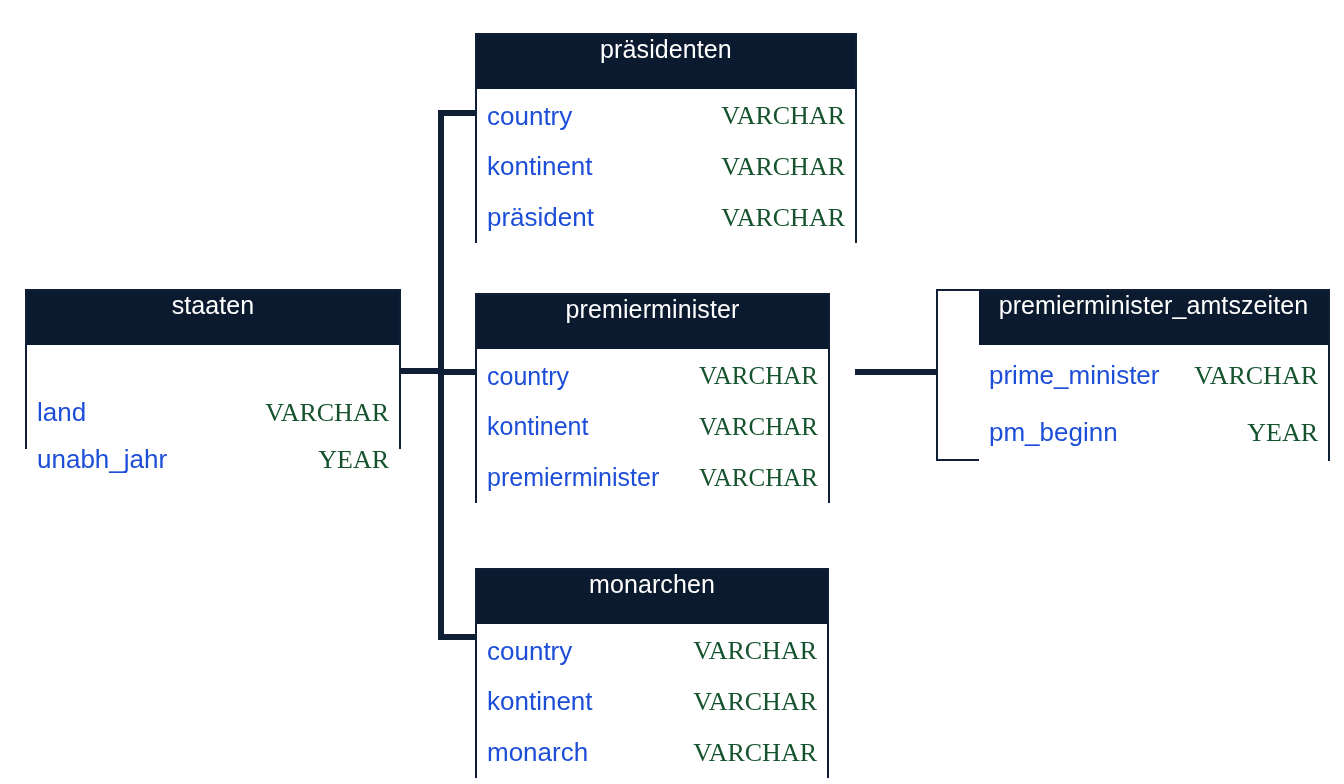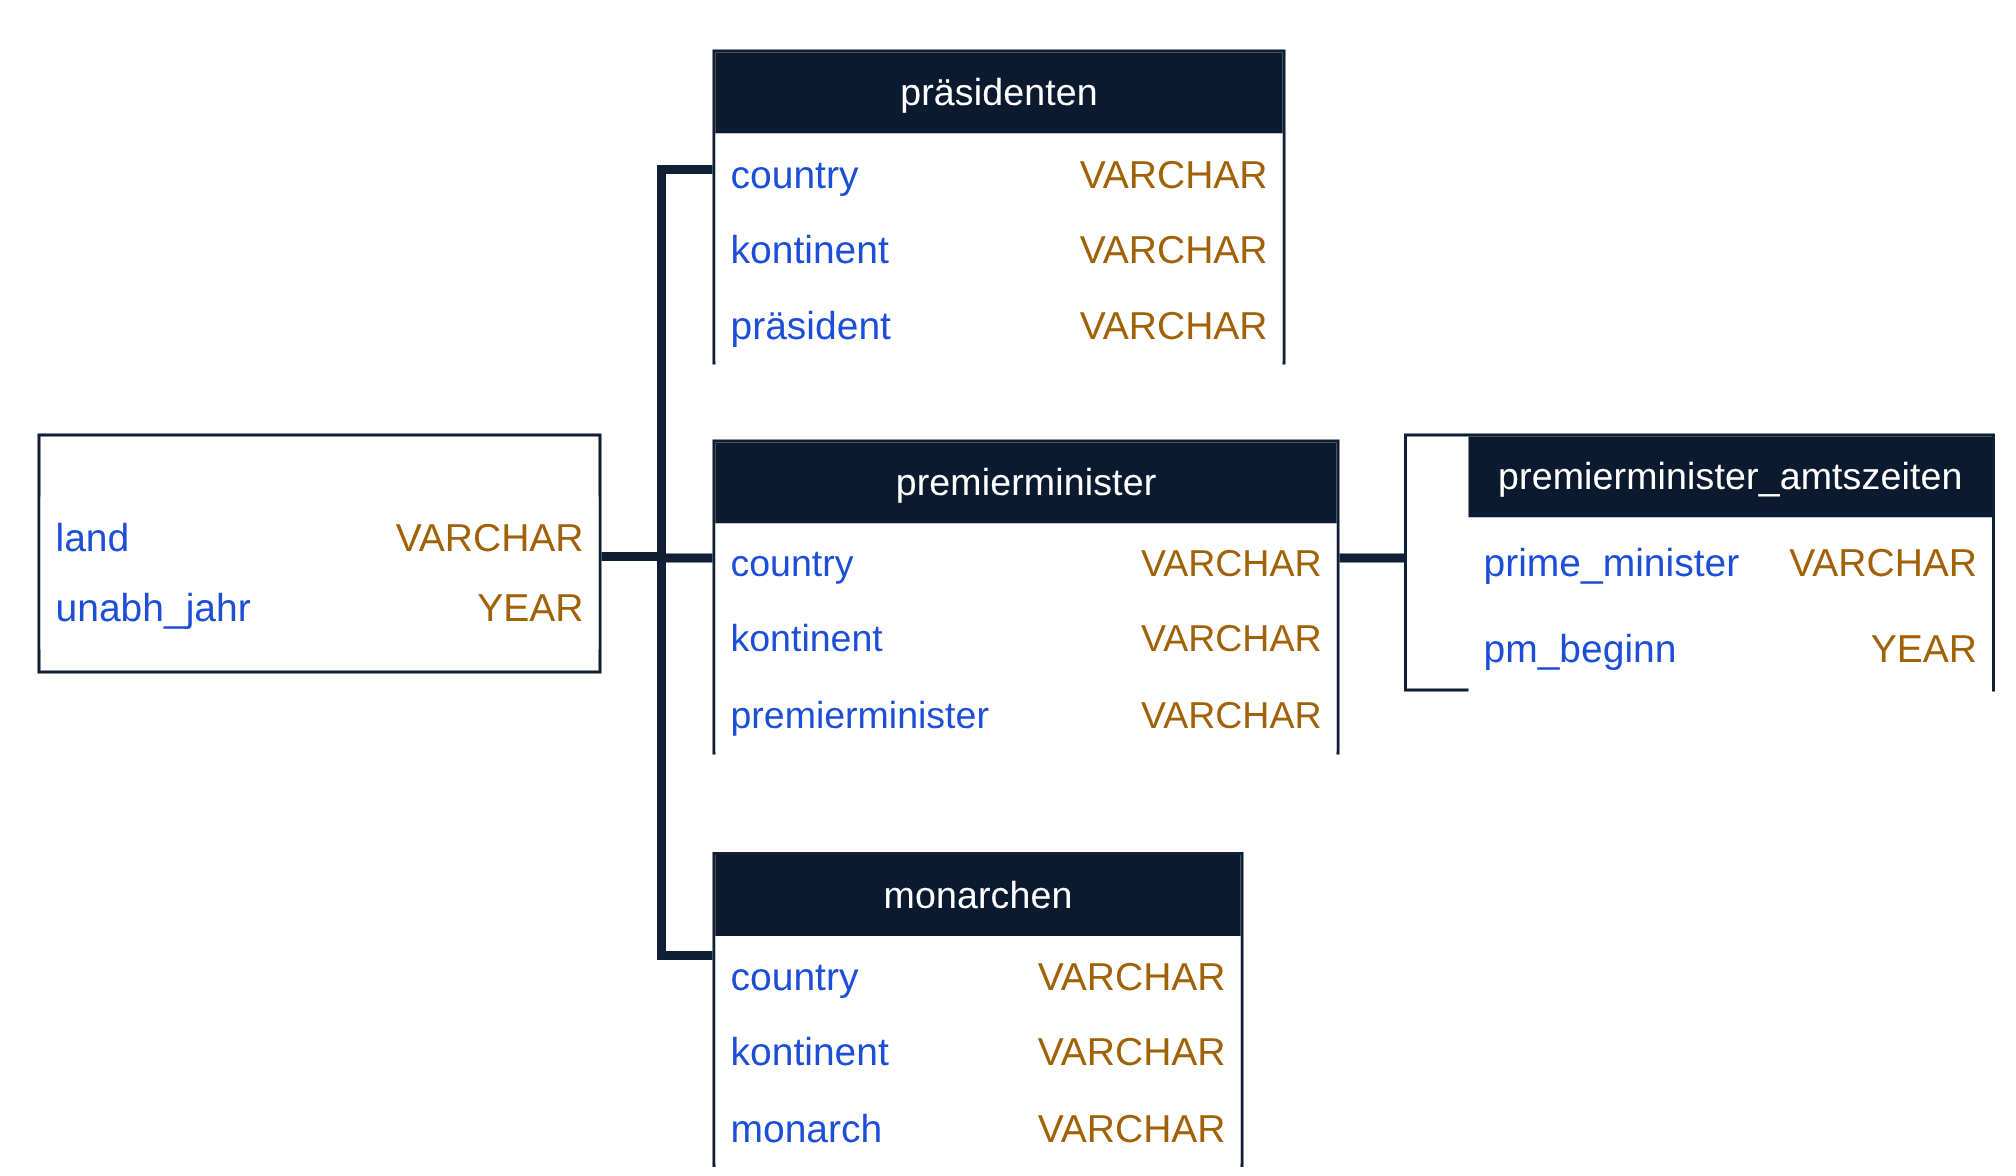--- a/index.html
+++ b/index.html
@@ -38,21 +38,20 @@
     box-sizing: border-box;
     z-index: 2;
   }
   .entity-header {
     background: #0b1a2e;
     color: #ffffff;
     text-align: center;
     font-weight: 400;
     letter-spacing: 0.1px;
     display: flex;
-    align-items: center;
     justify-content: center;
     box-sizing: border-box;
   }
   .entity-body {
     background: #ffffff;
     box-sizing: border-box;
     display: flex;
     flex-direction: column;
     justify-content: space-around;
   }
@@ -61,40 +60,41 @@
     align-items: center;
     justify-content: space-between;
     box-sizing: border-box;
     white-space: nowrap;
   }
   .field-name {
     color: #1d4ed8;
     font-weight: 400;
   }
   .field-type {
-    color: #a16207;
+    color: #14532d;
     font-weight: 400;
     text-align: right;
+    font-family: Liberation Serif, serif;
   }
 
   
   
   #tbl-staaten { left: 25px; top: 289px; width: 376px; height: 160px; }
   #tbl-staaten .entity-header { height: 54px; font-size: 25px; }
   #tbl-staaten .entity-body { height: 102px; padding: 4px 8px 4px 8px; margin-top: 40px; }
   #tbl-staaten .field-row { height: 46px; font-size: 26px; padding: 0 2px; }
 
   
   #tbl-praesidenten { left: 475px; top: 33px; width: 382px; height: 210px; }
   #tbl-praesidenten .entity-header { height: 54px; font-size: 25px; }
   #tbl-praesidenten .entity-body { height: 156px; padding: 2px 8px; }
   #tbl-praesidenten .field-row { height: 50px; font-size: 26px; padding: 0 2px; }
 
   
-  #tbl-premierminister { left: 475px; top: 293px; width: 418px; height: 210px; }
+  #tbl-premierminister { left: 475px; top: 293px; width: 355px; height: 210px; }
   #tbl-premierminister .entity-header { height: 54px; font-size: 25px; }
   #tbl-premierminister .entity-body { height: 156px; padding: 2px 8px; }
   #tbl-premierminister .field-row { height: 50px; font-size: 25px; padding: 0 2px; }
 
   
   #tbl-monarchen { left: 475px; top: 568px; width: 354px; height: 210px; }
   #tbl-monarchen .entity-header { height: 54px; font-size: 25px; }
   #tbl-monarchen .entity-body { height: 156px; padding: 2px 8px; }
   #tbl-monarchen .field-row { height: 50px; font-size: 26px; padding: 0 2px; }
 
@@ -119,20 +119,23 @@
     <path d="M 438 113 L 478 113" stroke="#101f35" stroke-width="6" fill="none" stroke-linecap="butt"></path>
 
     <path d="M 438 372 L 478 372" stroke="#101f35" stroke-width="6" fill="none" stroke-linecap="butt"></path>
 
     <path d="M 438 637 L 478 637" stroke="#101f35" stroke-width="6" fill="none" stroke-linecap="butt"></path>
 
     <path d="M 855 372 L 938 372" stroke="#101f35" stroke-width="6" fill="none" stroke-linecap="butt"></path>
   </svg>
 
   <div class="entity" id="tbl-staaten">
+    <div class="entity-header">
+      <span>staaten</span>
+    </div>
     <div class="entity-body">
       <div class="field-row">
         <span class="field-name">land</span>
         <span class="field-type">VARCHAR</span>
       </div>
       <div class="field-row">
         <span class="field-name">unabh_jahr</span>
         <span class="field-type">YEAR</span>
       </div>
     </div>

